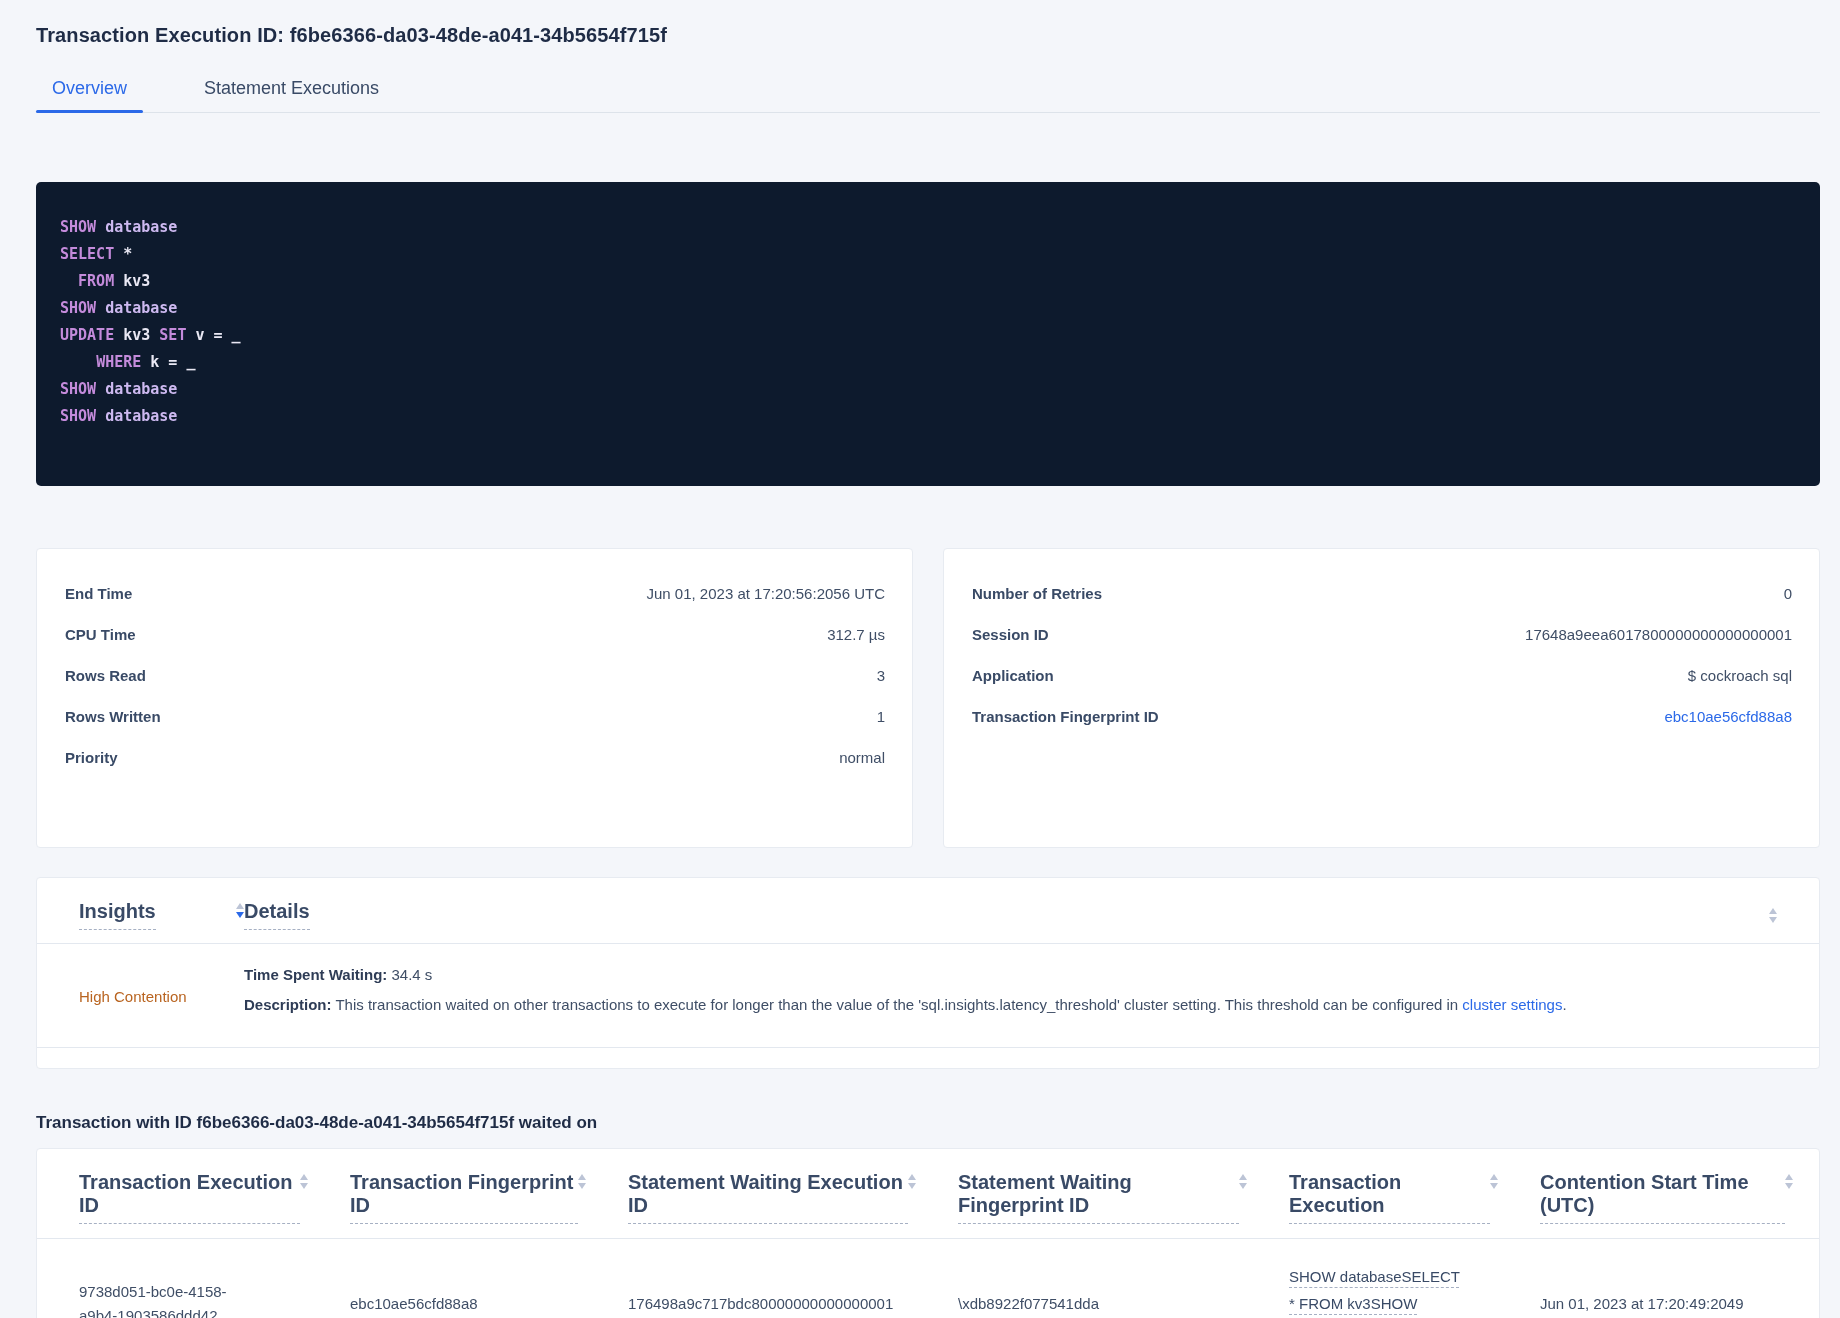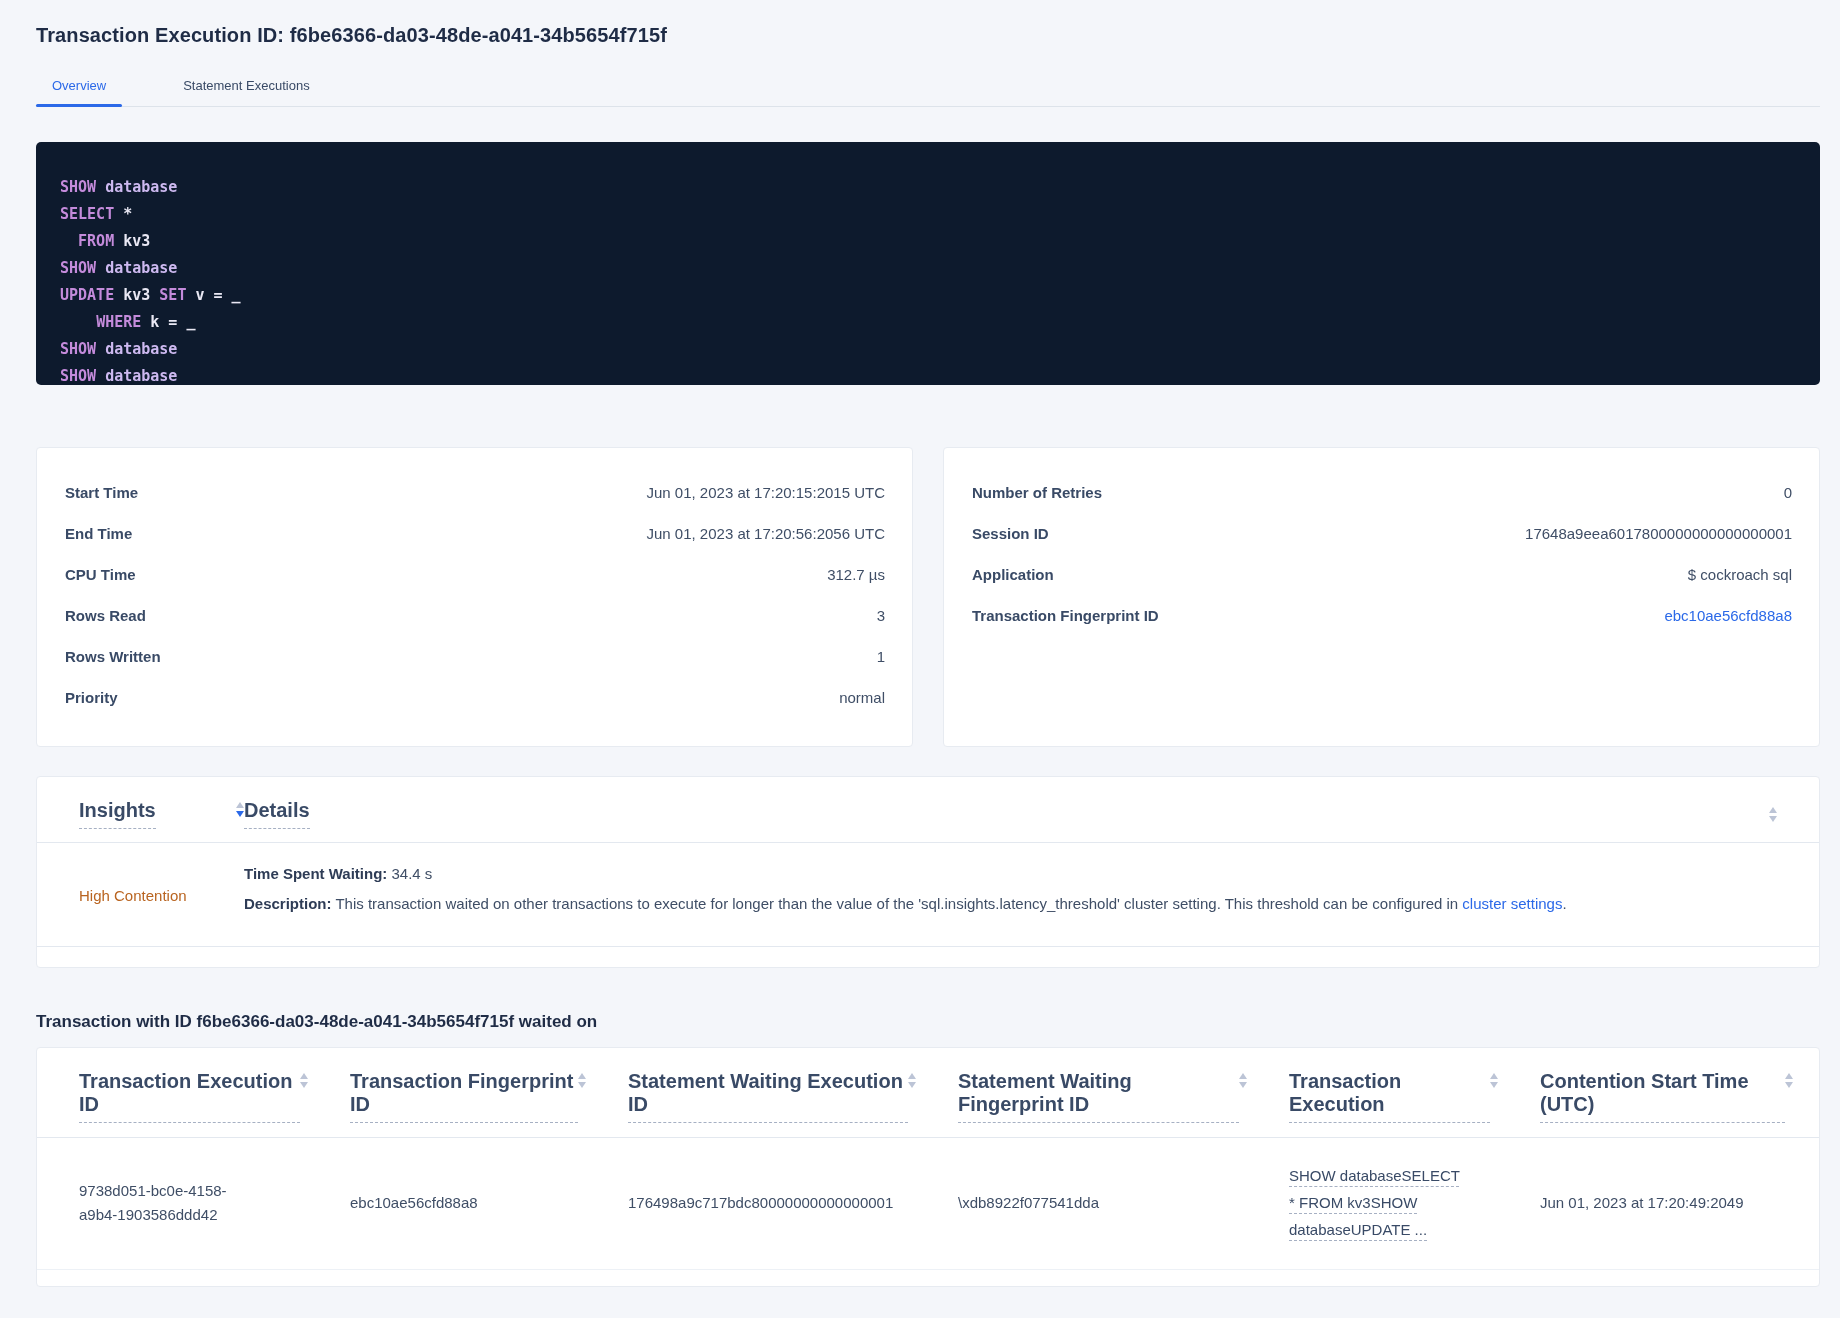--- a/index.html
+++ b/index.html
@@ -20,41 +20,41 @@
     letter-spacing: 0.1px;
   }
   .tabs {
     display: flex;
     margin-top: 22px;
     border-bottom: 1px solid #dde3ea;
   }
   .tab {
     padding: 9px 16px 13px 16px;
     margin-right: 45px;
-    font-size: 13px;
+    font-size: 18px;
     color: #394a66;
     cursor: pointer;
     position: relative;
   }
   .tab.active { color: #2b69e8; }
   .tab.active::after {
     content: "";
     position: absolute;
     left: 0; right: 0; bottom: -1px;
     height: 3px;
     border-radius: 2px;
     background: #2b69e8;
   }
 
   
   .code-box {
-    margin-top: 35px;
+    margin-top: 69px;
     background: #0d1a2d;
     border-radius: 5px;
-    height: 243px;
+    height: 304px;
     padding: 32px 24px;
     font-family: "DejaVu Sans Mono", monospace;
     font-size: 15px;
     font-weight: 700;
     line-height: 27px;
   }
   .code-line { white-space: pre; }
   .code-line .kw { color: #c48bdb; }
   .code-line .id { color: #cdb9f0; }
   .code-line .pl { color: #e9e8f4; }
@@ -191,24 +191,20 @@
     <div class="code-line"><span class="kw">UPDATE</span><span class="pl"> kv3 </span><span class="kw">SET</span><span class="pl"> v = _</span></div>
     <div class="code-line"><span class="pl">    </span><span class="kw">WHERE</span><span class="pl"> k = _</span></div>
     <div class="code-line"><span class="kw">SHOW</span><span class="id"> database</span></div>
     <div class="code-line"><span class="kw">SHOW</span><span class="id"> database</span></div>
   </div>
 
   <div class="cards-row">
 
     <section class="card summary-card left">
       <div class="kv-row">
-        <span class="kv-label">Start Time</span>
-        <span class="kv-value">Jun 01, 2023 at 17:20:15:2015 UTC</span>
-      </div>
-      <div class="kv-row">
         <span class="kv-label">End Time</span>
         <span class="kv-value">Jun 01, 2023 at 17:20:56:2056 UTC</span>
       </div>
       <div class="kv-row">
         <span class="kv-label">CPU Time</span>
         <span class="kv-value">312.7 µs</span>
       </div>
       <div class="kv-row">
         <span class="kv-label">Rows Read</span>
         <span class="kv-value">3</span>

